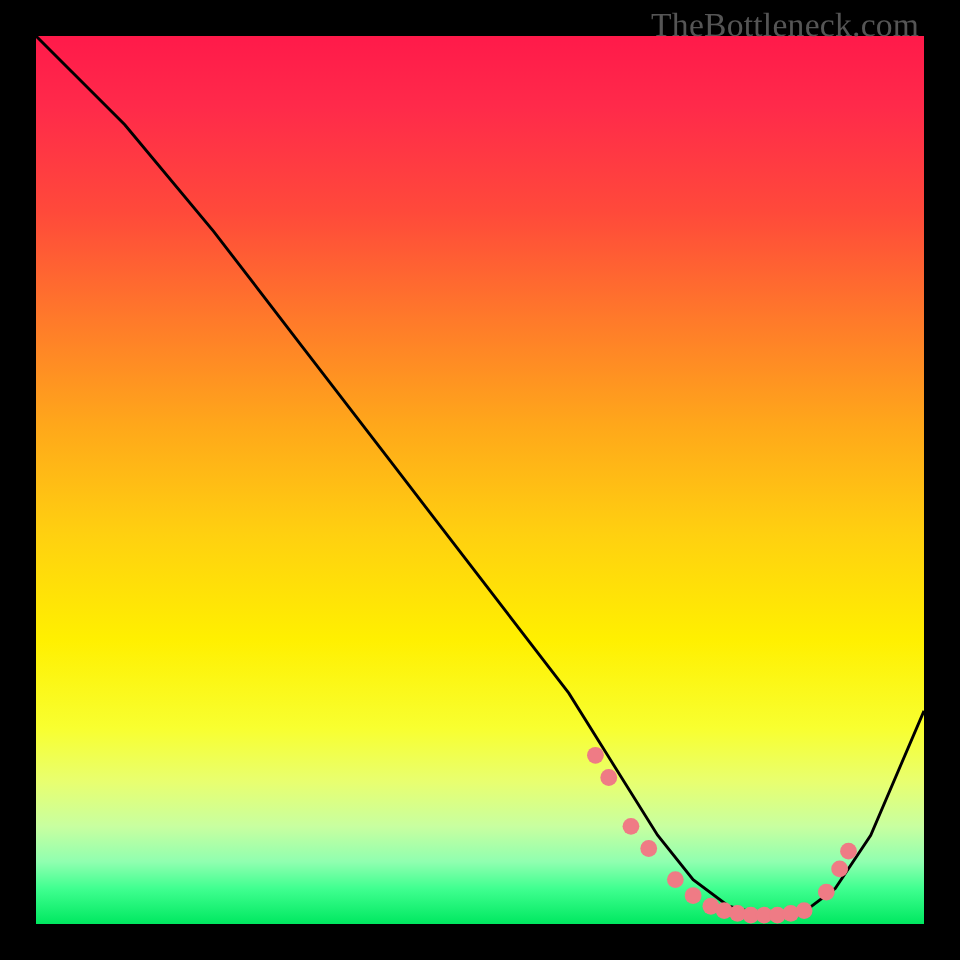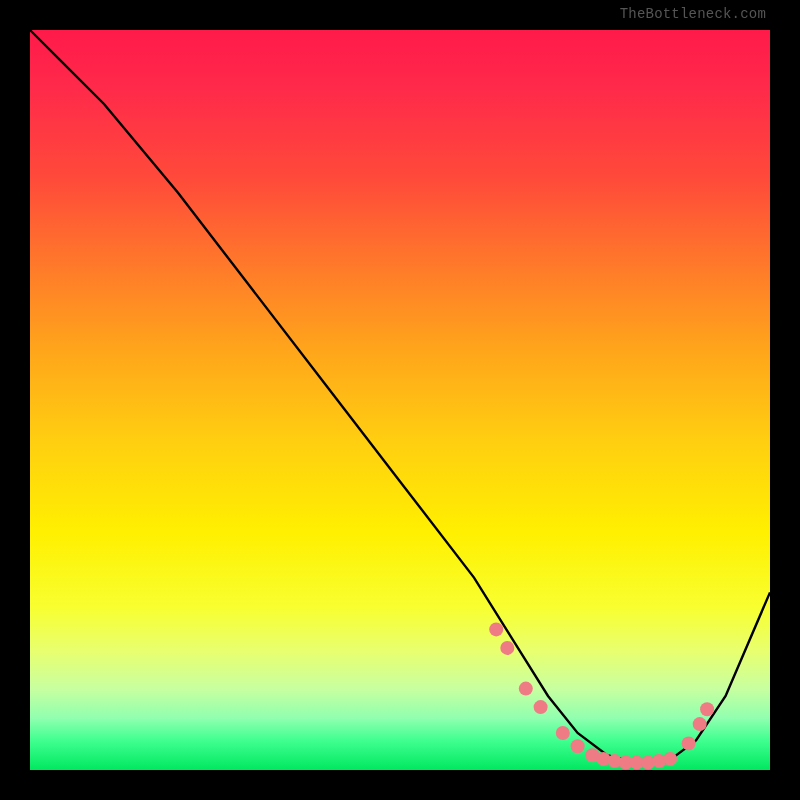--- a/index.html
+++ b/index.html
@@ -30,22 +30,22 @@
       #c8ffa0 89%,
       #90ffb0 93%,
       #40ff90 96%,
       #00e860 100%
     );
   }
   .watermark {
     position: absolute;
     top: 6px;
     right: 34px;
-    font-family: Liberation Mono, monospace;
-    font-size: 14px;
+    font-family: Liberation Serif, serif;
+    font-size: 28px;
     color: #555;
     letter-spacing: 0.2px;
     user-select: none;
   }
   svg.curve {
     position: absolute;
     left: 0; top: 0;
     width: 740px; height: 740px;
     overflow: visible;
   }

